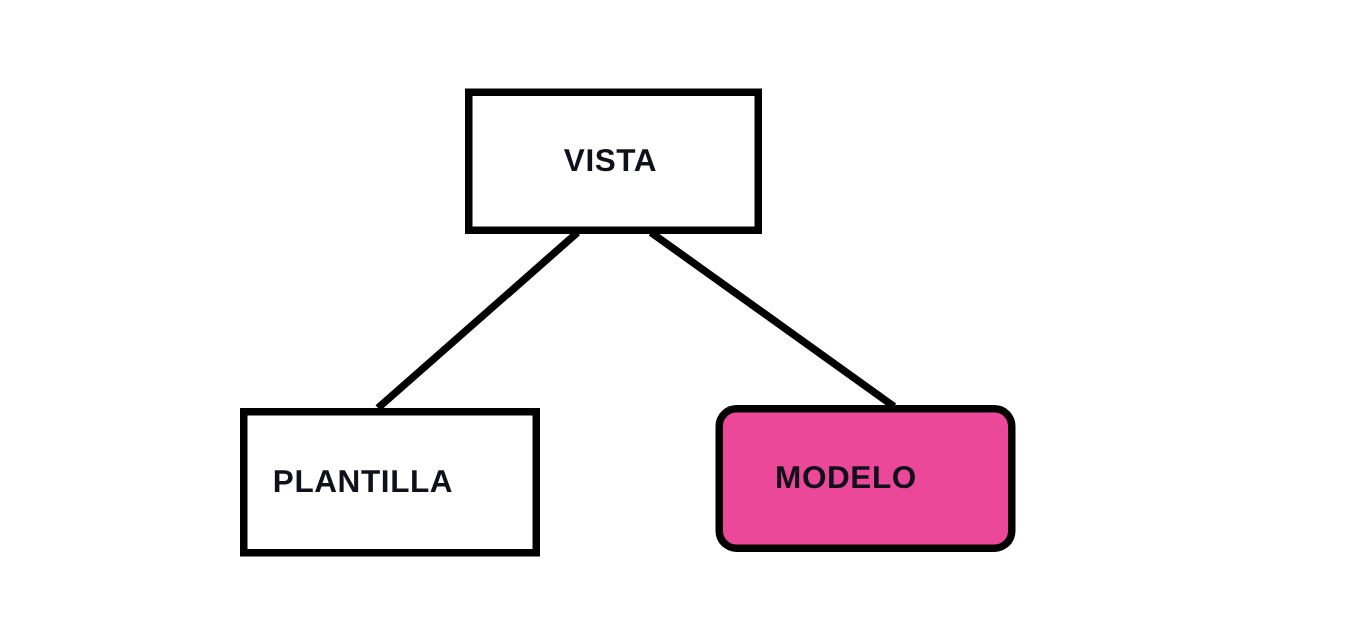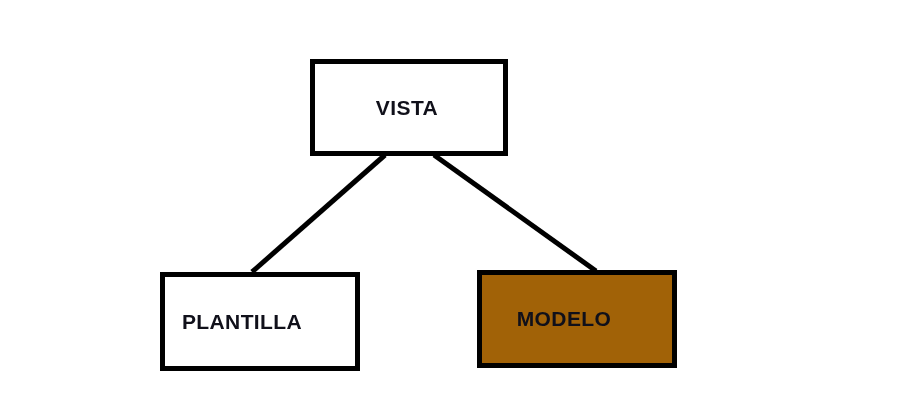--- a/index.html
+++ b/index.html
@@ -97,18 +97,18 @@
   </svg>
 
   <div class="node" id="node-vista" style="left: 310px; top: 59px; width: 198px; height: 97px; border-color: rgb(0, 0, 0); background: rgb(255, 255, 255);">
     <span class="node-label" style="color: rgb(16, 16, 26);">VISTA</span>
   </div>
 
   <div class="node" id="node-plantilla" style="left: 116px; top: 272px; width: 200px; height: 99px; border-color: rgb(0, 0, 0); background: rgb(255, 255, 255); margin-left: 44px;">
     <span class="node-label" style="color: rgb(16, 16, 26);">PLANTILLA</span>
   </div>
 
-  <div class="node" id="node-modelo" style="left: 477px; top: 270px; width: 200px; height: 98px; border-color: rgb(0, 0, 0); background: #a16207;">
+  <div class="node" id="node-modelo" style="left: 477px; top: 270px; width: 200px; height: 98px; border-color: rgb(0, 0, 0); background: #ec4899; border-radius: 14px;">
     <span class="node-label" style="color: rgb(16, 16, 26);">MODELO</span>
   </div>
 
 
 </div>
 
 </body></html>

